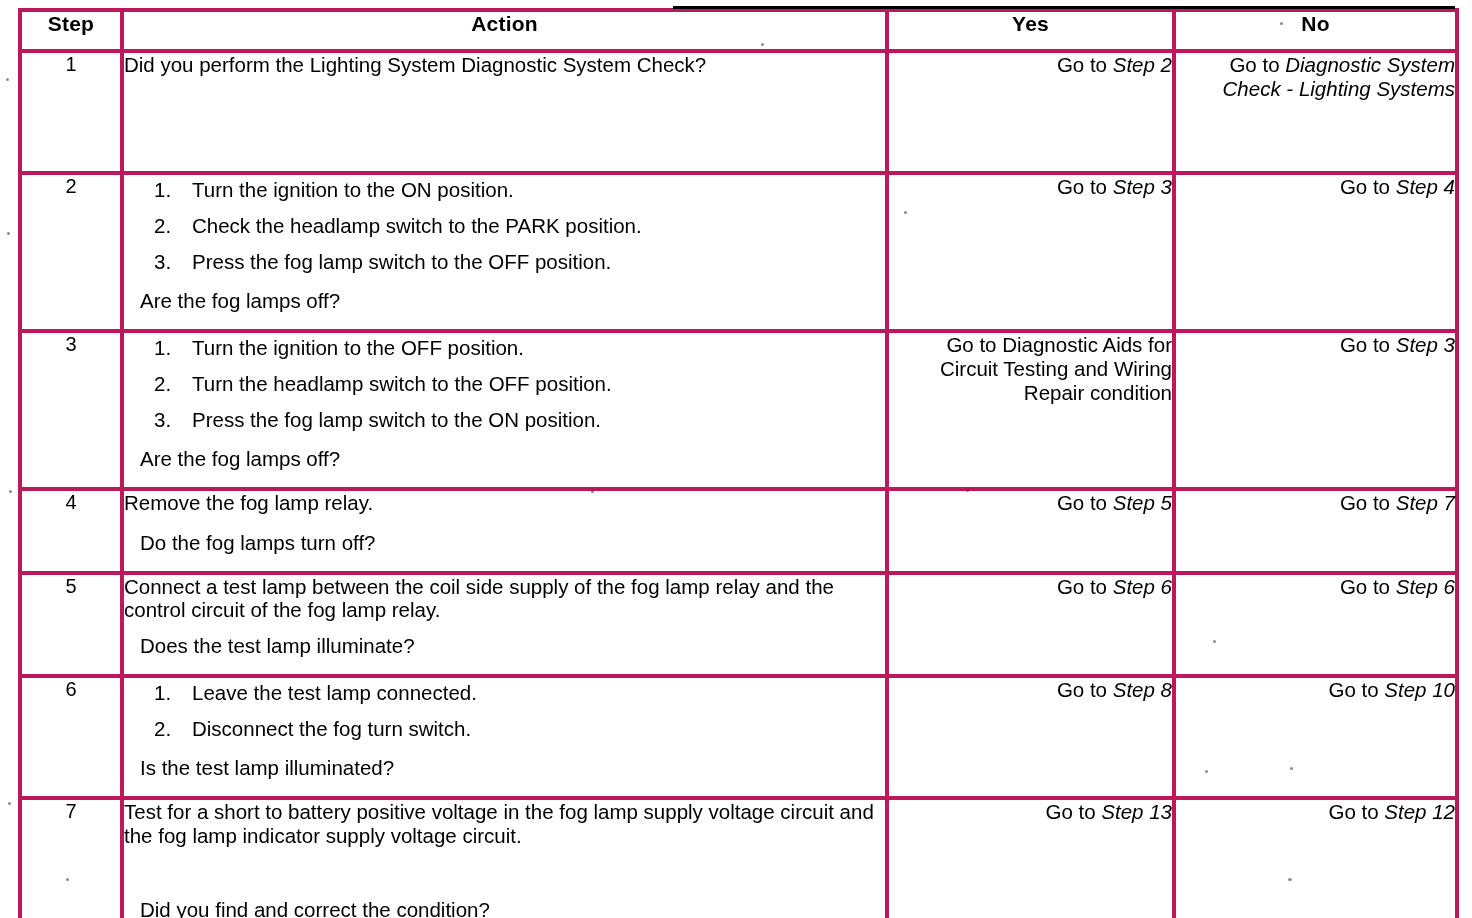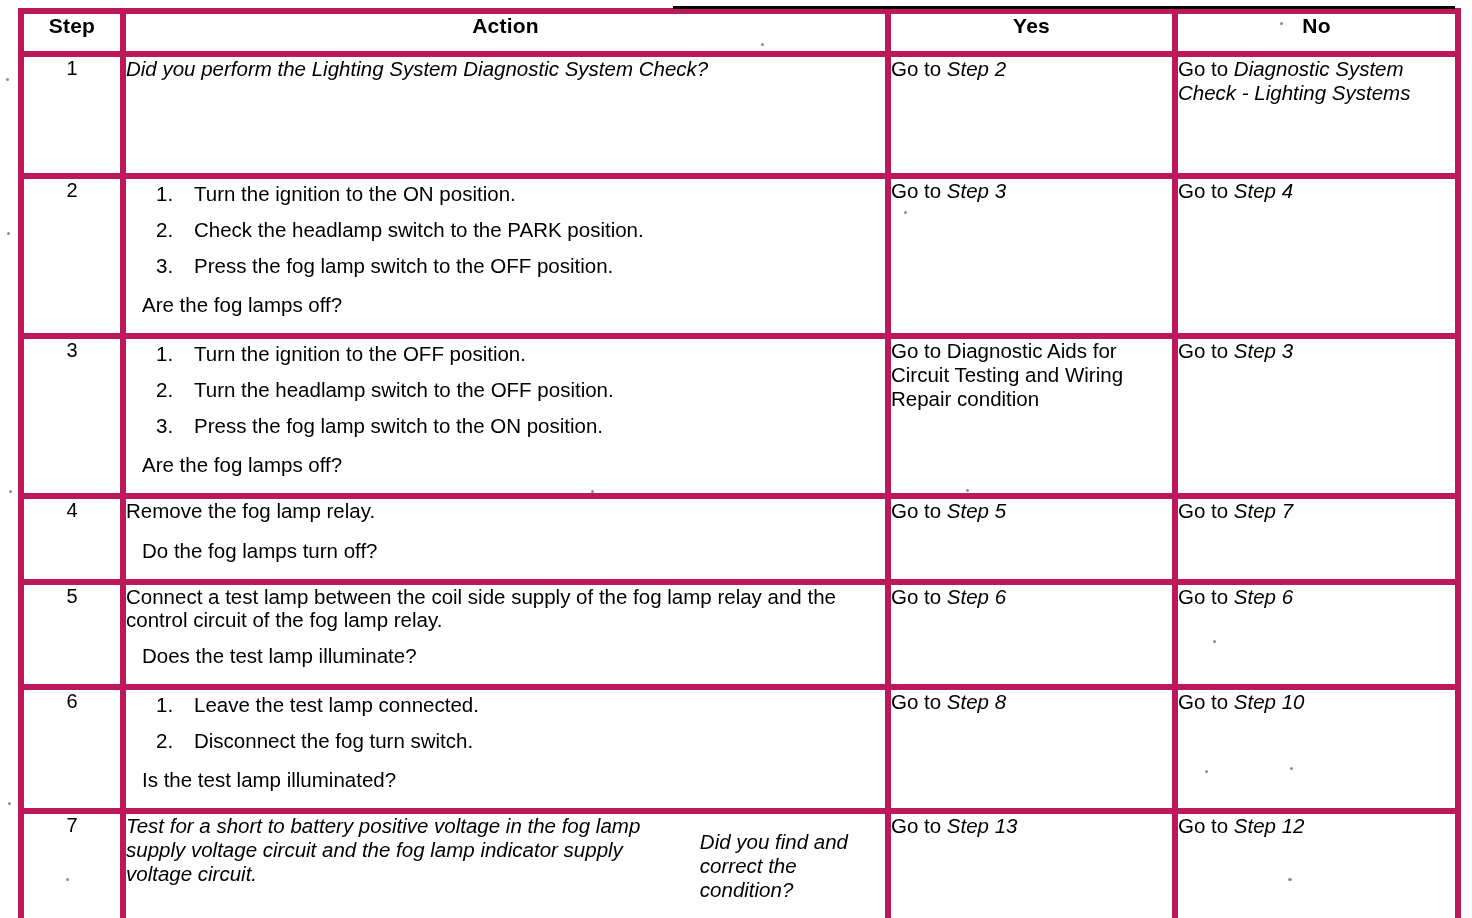--- a/index.html
+++ b/index.html
@@ -34,21 +34,21 @@
 
   table.diag {
     border-collapse: collapse;
     table-layout: fixed;
     width: 1437px;
     height: 887px;
     background: #fff;
   }
 
   table.diag td, table.diag th {
-    border: 6px solid #be185d;
+    border: 4px solid #be185d;
     vertical-align: top;
     padding: 0;
     background: #fff;
   }
 
   
   thead th {
     height: 37px;
     border-bottom-width: 3px;
     text-align: center;
@@ -106,34 +106,33 @@
   }
   td.action-cell .question.pushed { margin-top: 12px; }
 
   
   td.action-cell.bottomq {
     padding-bottom: 8px;
   }
 
   
   td.result-cell {
-    text-align: left;
+    text-align: right;
     font-size: 20.5px;
     line-height: 1.18;
     padding: 7px 6px 8px 6px;
     vertical-align: bottom;
   }
   td.result-cell.topalign { vertical-align: top; }
   td.result-cell .ital { font-style: italic; }
   .cellbox {
     display: flex;
-    flex-direction: row;
+    flex-direction: column;
     height: 100%;
     min-height: 100%;
-    font-style: italic;
   }
   .cellbox .grow { flex: 1 1 auto; }
 
   
   .speck {
     position: absolute;
     background: #2b2b2b;
     border-radius: 50%;
     opacity: .55;
   }

